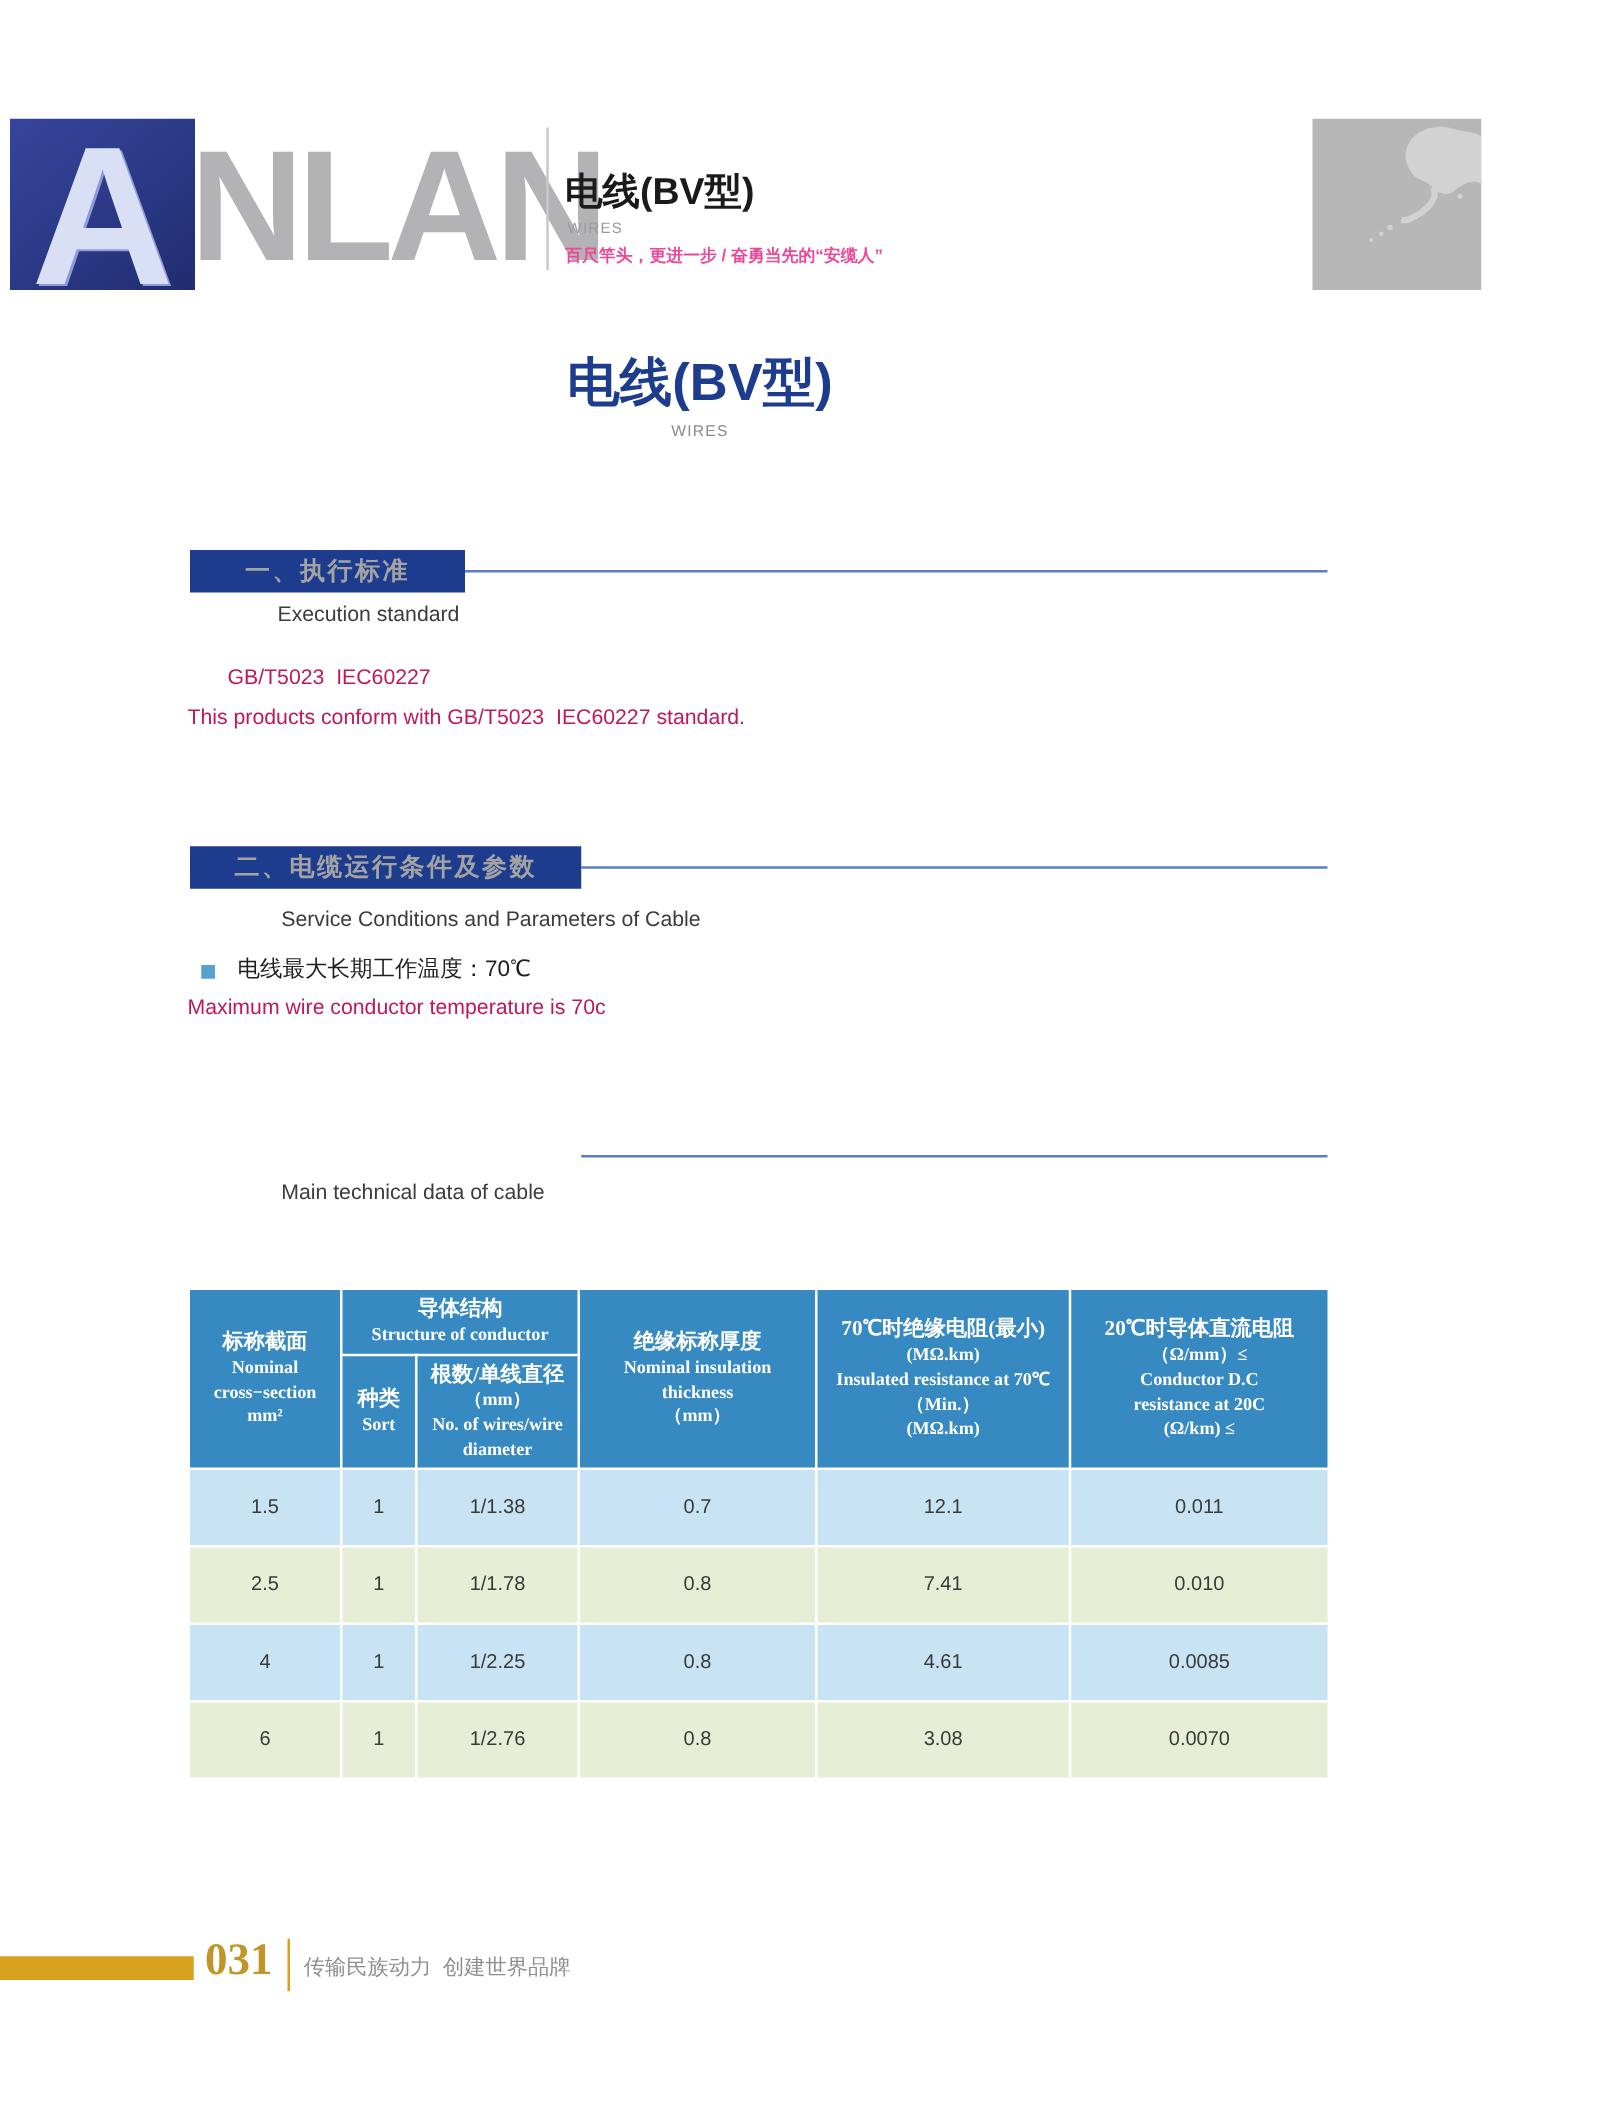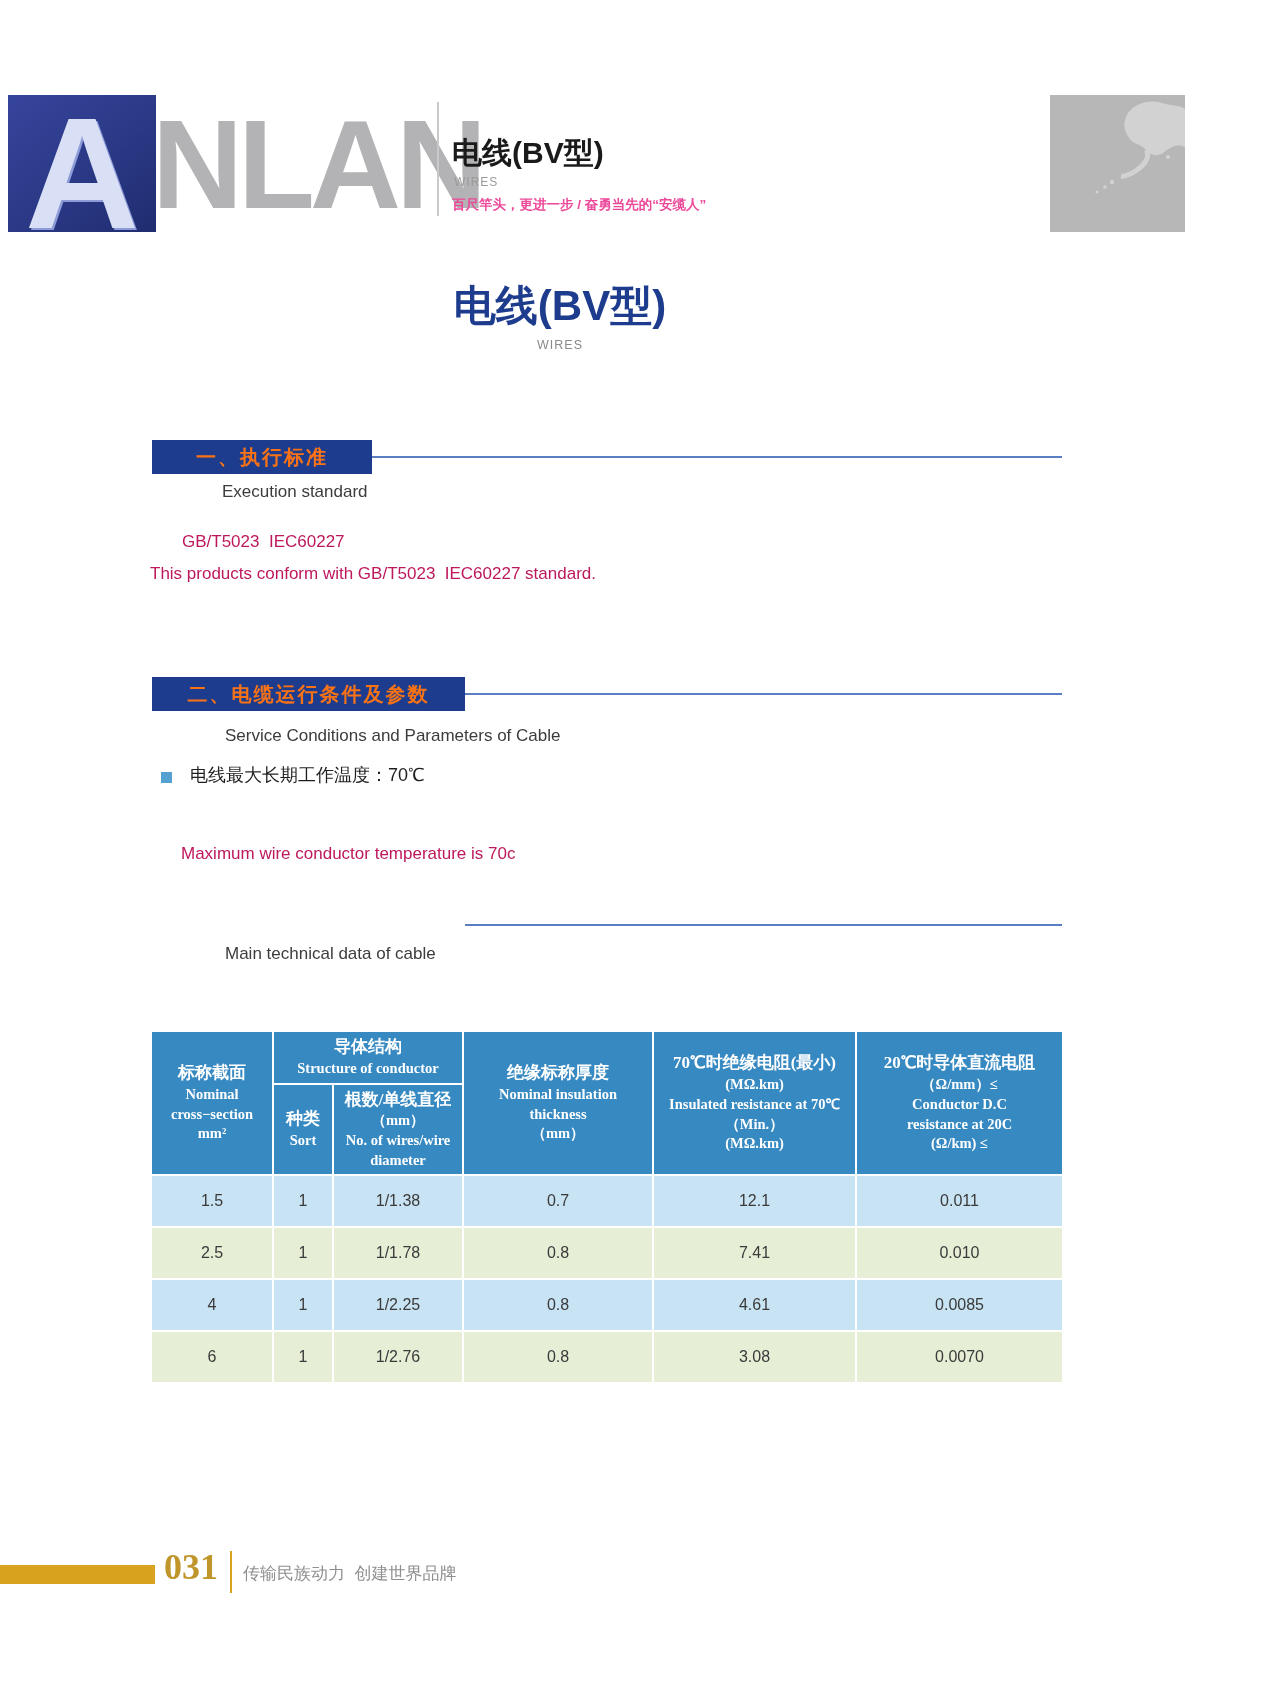--- a/index.html
+++ b/index.html
@@ -23,37 +23,37 @@
   .head-tagline { position:absolute; left:452px; top:196px; font-size:13.5px; font-weight:bold; color:#ec4899; }
   .map-box { position:absolute; left:1050px; top:95px; width:135px; height:137px; background:#b7b7b7; }
 
   
   .main-title { position:absolute; left:0; top:278px; width:1120px; text-align:center;
                 font-size:42px; font-weight:bold; color:#1d3c8d; }
   .main-title-en { position:absolute; left:0; top:338px; width:1120px; text-align:center;
                    font-size:12.5px; color:#8a8a8a; letter-spacing:1px; }
 
   
-  .sec-box { position:absolute; height:34px; background:#1d3c8d; color:#f97316;
+  .sec-box { position:absolute; height:34px; background:#1d3c8d; color:#a3a3a3;
              font-size:20px; font-weight:bold; text-align:center; line-height:34px; letter-spacing:2px; }
   .sec-line { position:absolute; border-top:2px solid #5b7ec2; }
   .sec-sub { position:absolute; font-size:17px; color:#3c3c3c; }
   .body-line { position:absolute; font-size:17px; color:#be185d; }
   .bullet-sq { position:absolute; left:161px; top:772px; width:11px; height:11px; background:#55a2d0; }
   .bullet-cn { position:absolute; left:190px; top:763px; font-size:18px; color:#1f1f1f; }
 
   
   .tbl-wrap { position:absolute; left:150px; top:1030px; width:912px; }
   table { border-collapse:collapse; width:912px; table-layout:fixed; }
   th, td { border:2px solid #ffffff; }
   thead th { background:#3789c1; color:#ffffff; vertical-align:middle;
              font-family:"Liberation Serif", serif; font-weight:bold; padding:4px 3px; }
   .hl { font-size:14.5px; line-height:1.35; text-align:center; }
   .hl.cn { font-size:17px; }
-  tbody td { text-align:center; font-size:16px; color:#3a3a3a; height:52px; background:#c8e3f3; }
+  tbody td { text-align:center; font-size:16px; color:#3a3a3a; height:62px; background:#c8e3f3; }
   tr.row-green td { background:#e6efd6; }
   .thr1 th { height:52px; }
   .thr2 th { height:86px; }
 
   
   .footer-bar { position:absolute; left:0; top:1565px; width:155px; height:19px; background:#d9a21e; }
   .footer-page { position:absolute; left:164px; top:1546px; font-family:"Liberation Serif", serif;
                  font-weight:bold; font-size:36px; color:#c0962b; }
   .footer-divider { position:absolute; left:230px; top:1551px; width:2px; height:42px; background:#d9a21e; }
   .footer-slogan { position:absolute; left:243px; top:1562px; font-size:17px; color:#8f8f8f;text-align:right; }
@@ -90,21 +90,21 @@
   <div class="sec-line" style="left:372px; top:456px; width:690px;"></div>
   <div class="sec-sub" style="left:222px; top:482px;">Execution standard</div>
   <div class="body-line pre" style="left:182px; top:532px;">GB/T5023  IEC60227</div>
   <div class="body-line pre" style="left:150px; top:564px;">This products conform with GB/T5023  IEC60227 standard.</div>
 
   <div class="sec-box" style="left:152px; top:677px; width:313px;">二、电缆运行条件及参数</div>
   <div class="sec-line" style="left:465px; top:693px; width:597px;"></div>
   <div class="sec-sub" style="left:225px; top:714px;margin-top:12px;">Service Conditions and Parameters of Cable</div>
   <div class="bullet-sq"></div>
   <div class="bullet-cn">电线最大长期工作温度：70℃</div>
-  <div class="body-line" style="left:150px; top:844px;margin-left:31px;">Maximum wire conductor temperature is 70c</div>
+  <div class="body-line" style="left:150px; top:796px;">Maximum wire conductor temperature is 70c</div>
 
   <div class="sec-line" style="left:465px; top:924px; width:597px;"></div>
   <div class="sec-sub" style="left:225px; top:944px;text-align:right;">Main technical data of cable</div>
 
   <div class="tbl-wrap">
     <table>
       <colgroup>
         <col style="width:122px">
           <col style="width:60px">
           <col style="width:130px">

